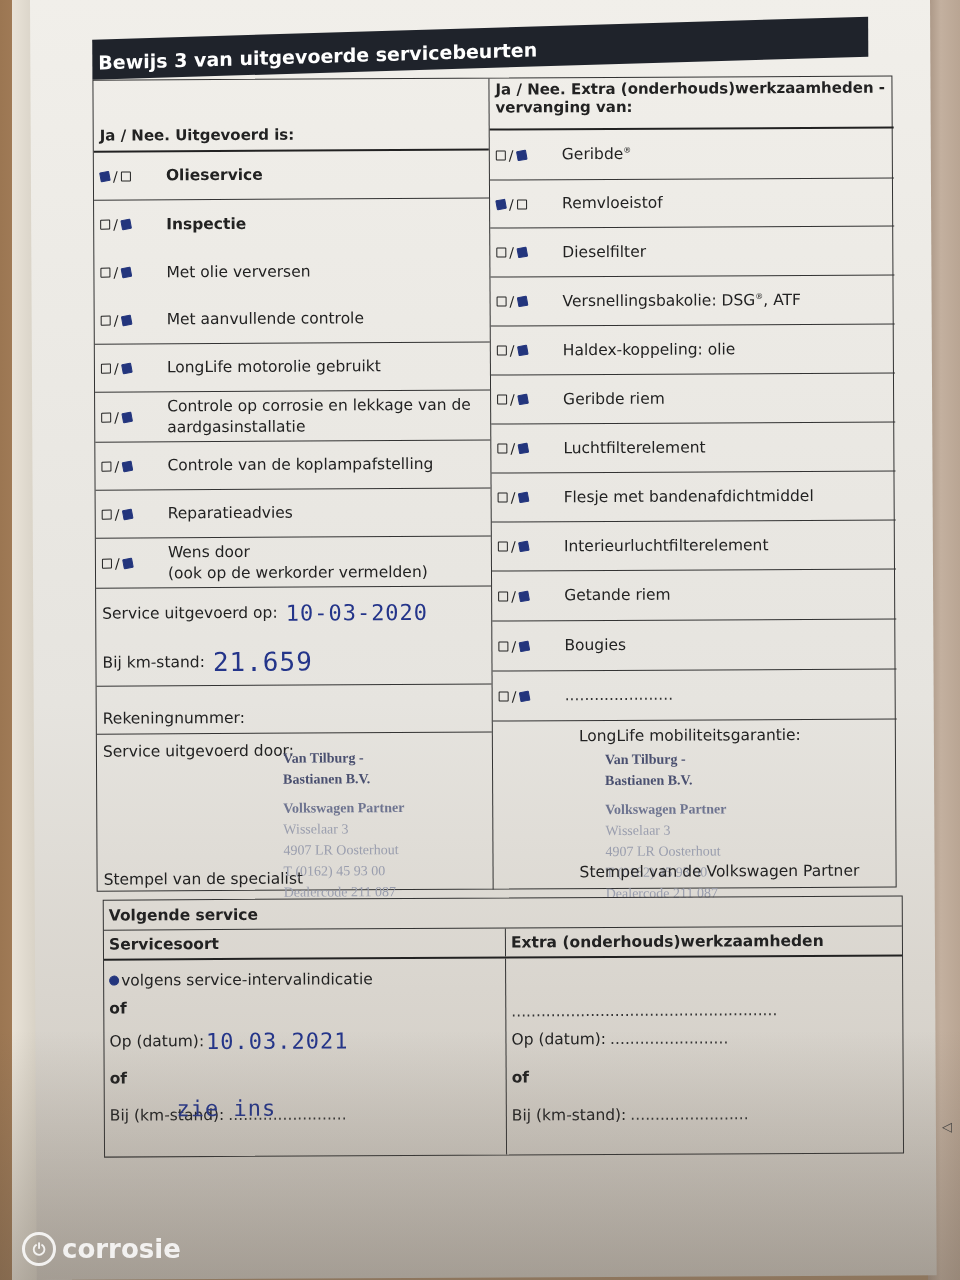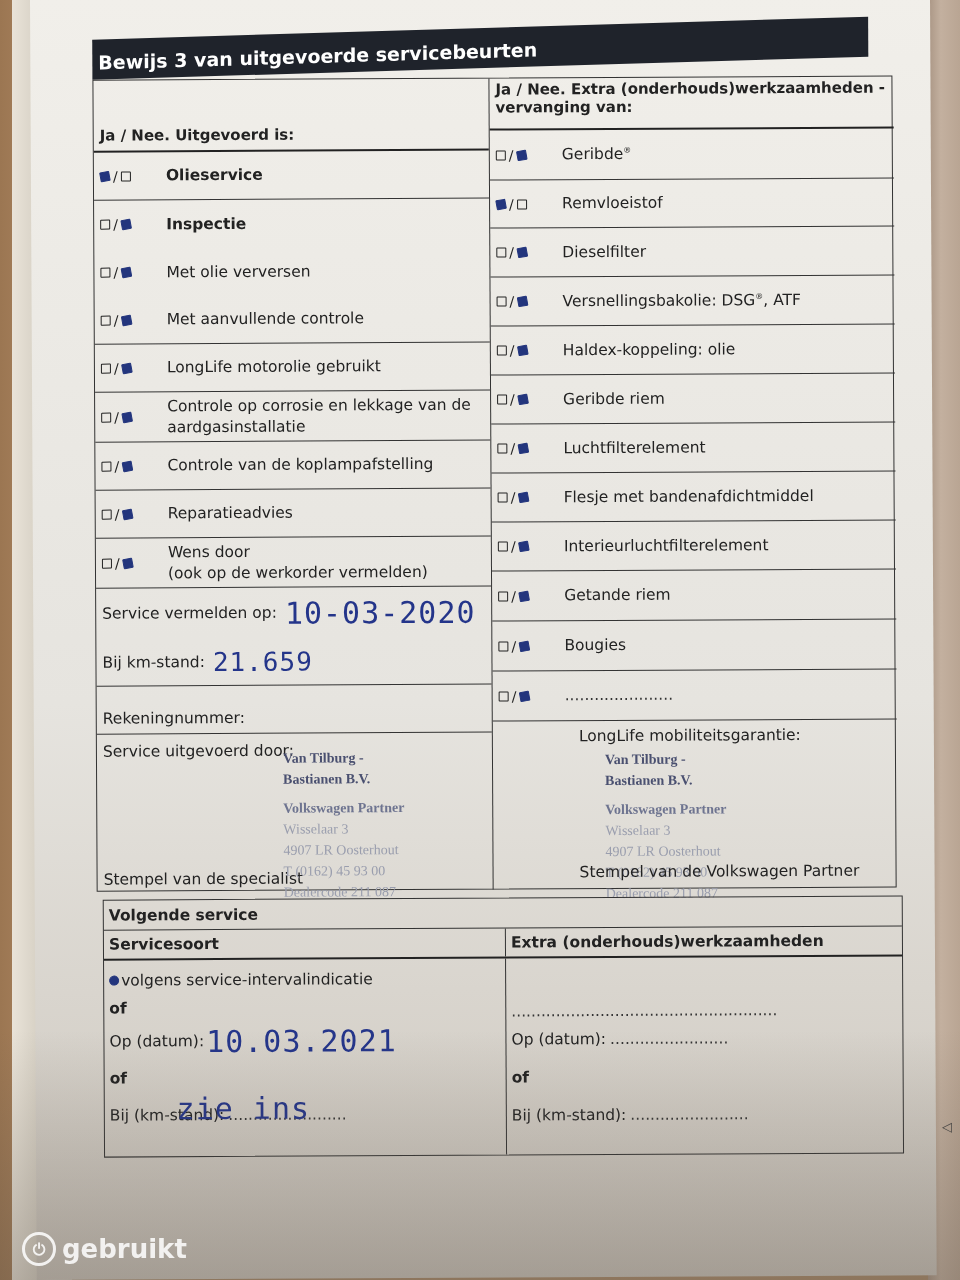--- a/index.html
+++ b/index.html
@@ -79,21 +79,21 @@
   .bold { font-weight: bold; }
   sup { font-size: 8px; }
 
   .hand {
     font-family: "DejaVu Sans Mono", monospace;
     color: #24358a;
     font-size: 26px;
     letter-spacing: 1px;
     margin-left: 8px;
   }
-  .hand.small { font-size: 30px; }
+  .hand.small { font-size: 22px; }
 
   .stamp {
     position: absolute; color: #7d8296; font-family: Liberation Serif, serif;
     font-size: 14px; line-height: 1.5; margin-left: 42px;
   }
   .stamp .s1 { font-weight: bold; color: #4a5070; }
   .stamp .s2 { font-weight: bold; color: #6e7490; }
   .stamp .s3 { color: #9a9eae; }
 
   .next-grid {
@@ -205,21 +205,21 @@
       <div class="row" style="height:50px;">
         <div class="cb">
             <span class="box"></span>
             <span class="slash">/</span>
             <span class="box ink"></span>
           </div>
         <span class="row-label"><span>Wens door</span><br><span>(ook op de werkorder vermelden)</span></span>
       </div>
 
       <div class="row" style="height:50px;border-bottom:none;padding-left:6px;">
-        <span>Service vermelden op:</span>
+        <span>Service uitgevoerd op:</span>
         <span class="hand small">10-03-2020</span>
       </div>
       <div class="row" style="height:48px;padding-left:6px;">
         <span>Bij km-stand:</span>
         <span class="hand">21.659</span>
       </div>
       <div class="row" style="height:48px;padding-left:6px;align-items:flex-end;padding-bottom:6px;">
         <span>Rekeningnummer:</span>
       </div>
       <div class="row" style="height:162px;border-bottom:none;align-items:stretch;flex-direction:column;padding:8px 6px;justify-content:space-between;">
@@ -394,14 +394,14 @@
     </div>
   </div>
 
   <div class="arrow-marker">◁</div>
 </div>
 
 <div class="page-shade"></div>
 
 <div class="watermark">
   <span class="wm-icon">⏻</span>
-  <span>gebruikt</span>
+  <span>corrosie</span>
 </div>
 
 </body></html>

